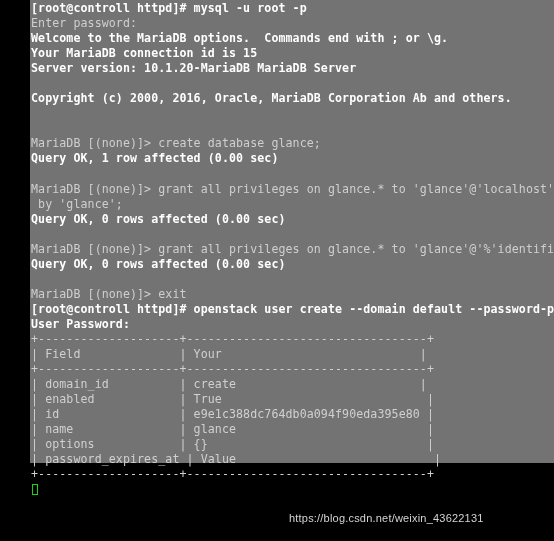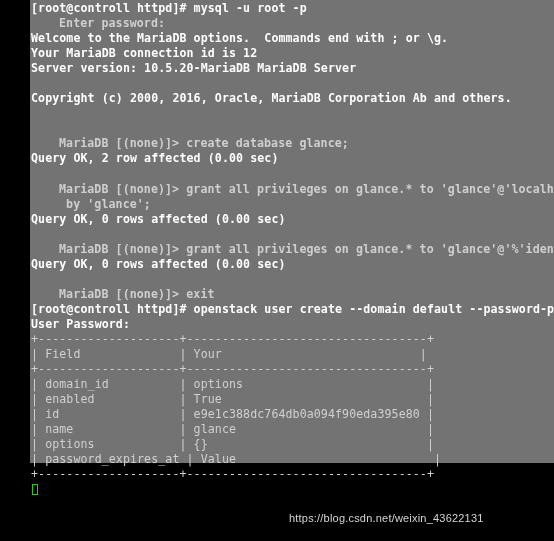--- a/index.html
+++ b/index.html
@@ -24,21 +24,21 @@
   }
   .line {
     font-size: 11.6px;
     line-height: 15.05px;
     height: 15.05px;
     white-space: pre;
     letter-spacing: 0.09px;
     color: #d8d8d8;
   }
   
-  .c-normal { color: #cfcfcf; font-weight: bold; padding-left: 28px; }
+  .c-normal { color: #cfcfcf; font-weight: normal; }
   
   .c-bold { color: #ffffff; font-weight: bold; }
   
   .c-table { color: #d0d0d0; font-weight: normal; }
 
   .cursor {
     display: inline-block;
     width: 6.2px;
     height: 11px;
     border: 1.3px solid #18d318;
@@ -58,43 +58,43 @@
   }
 </style>
 </head>
 <body>
 
 <div id="terminal">
   <div id="terminal-output">
       <div class="line"><span class="c-bold">[root@controll httpd]# mysql -u root -p</span></div>
       <div class="line"><span class="c-normal">Enter password:</span></div>
       <div class="line"><span class="c-bold">Welcome to the MariaDB options.  Commands end with ; or \g.</span></div>
-      <div class="line"><span class="c-bold">Your MariaDB connection id is 12</span></div>
-      <div class="line"><span class="c-bold">Server version: 10.5.20-MariaDB MariaDB Server</span></div>
+      <div class="line"><span class="c-bold">Your MariaDB connection id is 15</span></div>
+      <div class="line"><span class="c-bold">Server version: 10.1.20-MariaDB MariaDB Server</span></div>
       <div class="line"><span class="c-normal"></span></div>
       <div class="line"><span class="c-bold">Copyright (c) 2000, 2016, Oracle, MariaDB Corporation Ab and others.</span></div>
       <div class="line"><span class="c-normal"></span></div>
       <div class="line"><span class="c-normal"></span></div>
       <div class="line"><span class="c-normal">MariaDB [(none)]&gt; create database glance;</span></div>
-      <div class="line"><span class="c-bold">Query OK, 2 row affected (0.00 sec)</span></div>
+      <div class="line"><span class="c-bold">Query OK, 1 row affected (0.00 sec)</span></div>
       <div class="line"><span class="c-normal"></span></div>
       <div class="line"><span class="c-normal">MariaDB [(none)]&gt; grant all privileges on glance.* to 'glance'@'localhost' identified</span></div>
       <div class="line"><span class="c-normal"> by 'glance';</span></div>
       <div class="line"><span class="c-bold">Query OK, 0 rows affected (0.00 sec)</span></div>
       <div class="line"><span class="c-normal"></span></div>
       <div class="line"><span class="c-normal">MariaDB [(none)]&gt; grant all privileges on glance.* to 'glance'@'%'identified by 'glance';</span></div>
       <div class="line"><span class="c-bold">Query OK, 0 rows affected (0.00 sec)</span></div>
       <div class="line"><span class="c-normal"></span></div>
       <div class="line"><span class="c-normal">MariaDB [(none)]&gt; exit</span></div>
       <div class="line"><span class="c-bold">[root@controll httpd]# openstack user create --domain default --password-prompt glance</span></div>
       <div class="line"><span class="c-bold">User Password:</span></div>
       <div class="line"><span class="c-table">+--------------------+----------------------------------+</span></div>
       <div class="line"><span class="c-table">| Field              | Your                            |</span></div>
       <div class="line"><span class="c-table">+--------------------+----------------------------------+</span></div>
-      <div class="line"><span class="c-table">| domain_id          | options                          |</span></div>
+      <div class="line"><span class="c-table">| domain_id          | create                          |</span></div>
       <div class="line"><span class="c-table">| enabled            | True                             |</span></div>
       <div class="line"><span class="c-table">| id                 | e9e1c388dc764db0a094f90eda395e80 |</span></div>
       <div class="line"><span class="c-table">| name               | glance                           |</span></div>
       <div class="line"><span class="c-table">| options            | {}                               |</span></div>
       <div class="line"><span class="c-table">| password_expires_at | Value                            |</span></div>
       <div class="line"><span class="c-table">+--------------------+----------------------------------+</span></div>
     </div>
   <div class="line"><span class="cursor"></span></div>
   <div id="watermark">https://blog.csdn.net/weixin_43622131</div>
 </div>

